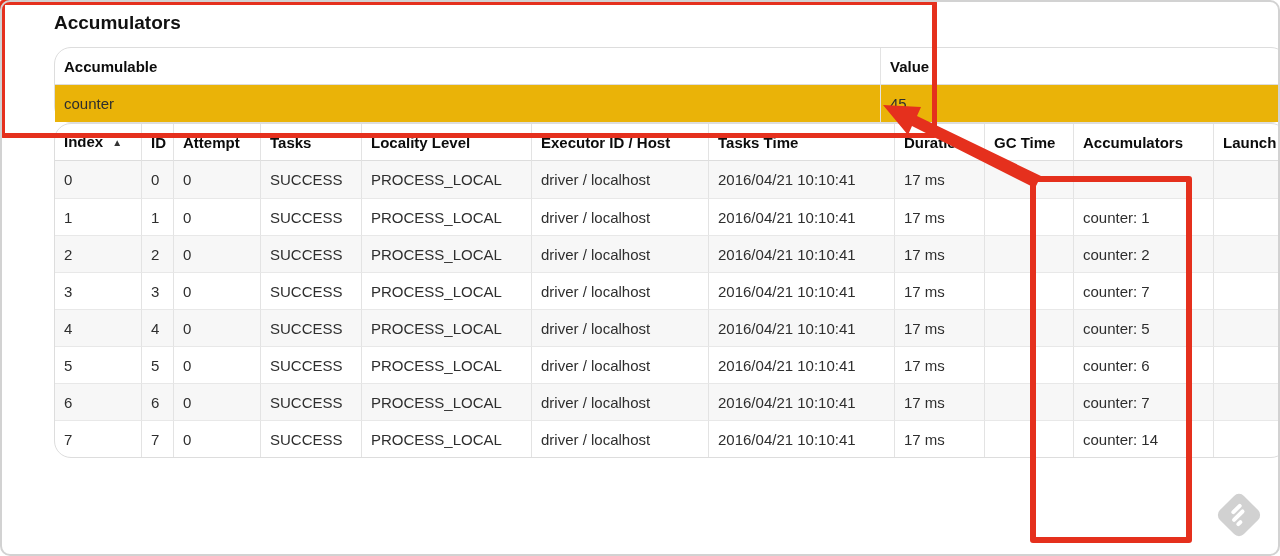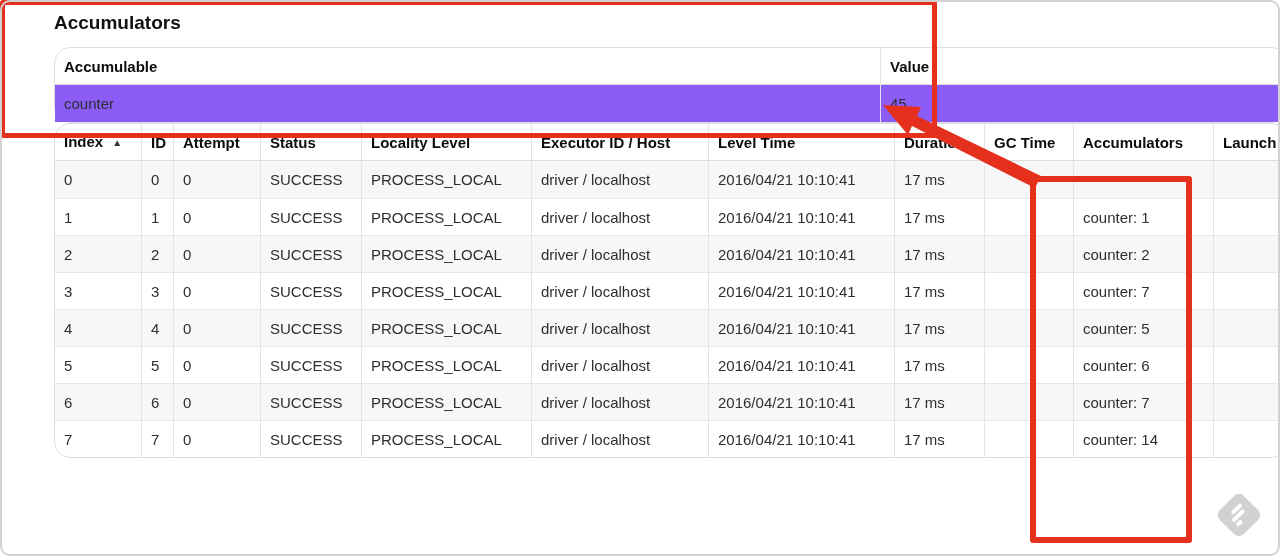--- a/index.html
+++ b/index.html
@@ -38,21 +38,21 @@
     height: 37px;
     overflow: hidden; white-space: nowrap;
     border-left: 1px solid #e3e3e3;
     vertical-align: middle;
   }
   table.ui-table th { font-weight: bold; color: #0c0c0c; border-bottom: 1px solid #dddddd; }
   table.ui-table td { color: #2e2e2e; border-top: 1px solid #e8e8e8; }
   table.ui-table tr > *:first-child { border-left: none; }
   table.ui-table tbody tr:first-child td { border-top: none; }
   table.tasks-table tbody tr:nth-child(odd) td { background: #f7f7f7; }
-  table.acc-table tbody tr td { background: #8b5cf6; }
+  table.acc-table tbody tr td { background: #eab308; }
 
   .sort-icon { font-size: 10px; color: #333; margin-left: 9px; vertical-align: 1px; }
 
   
   .annot { position: absolute; pointer-events: none; z-index: 40; }
   .annot-box { border-style: solid; border-color: var(--annot-color, #e5301d); border-radius: 3px; }
   #annot-box-accumulators-section { left: 0px; top: 0px; width: 937px; height: 138px; border-width: 5px; }
   #annot-box-accumulators-column { left: 1030px; top: 176px; width: 162px; height: 367px; border-width: 6px; }
   #annot-arrow-svg { left: 0; top: 0; width: 1280px; height: 556px; color: var(--annot-color, #e5301d); }
 
@@ -109,24 +109,24 @@
         <col style="width:90px">
       <col style="width:89px">
         <col style="width:140px">
         <col style="width:74px">
     </colgroup>
     <thead>
       <tr>
         <th><span>Index</span><span class="sort-icon">▲</span></th>
         <th>ID</th>
         <th>Attempt</th>
-        <th>Status</th>
+        <th>Tasks</th>
         <th>Locality Level</th>
         <th>Executor ID / Host</th>
-        <th>Level Time</th>
+        <th>Tasks Time</th>
         <th>Duration</th>
         <th>GC Time</th>
         <th>Accumulators</th>
         <th>Launch</th>
       </tr>
     </thead>
     <tbody>
       <tr>
         <td>0</td>
         <td>0</td>

